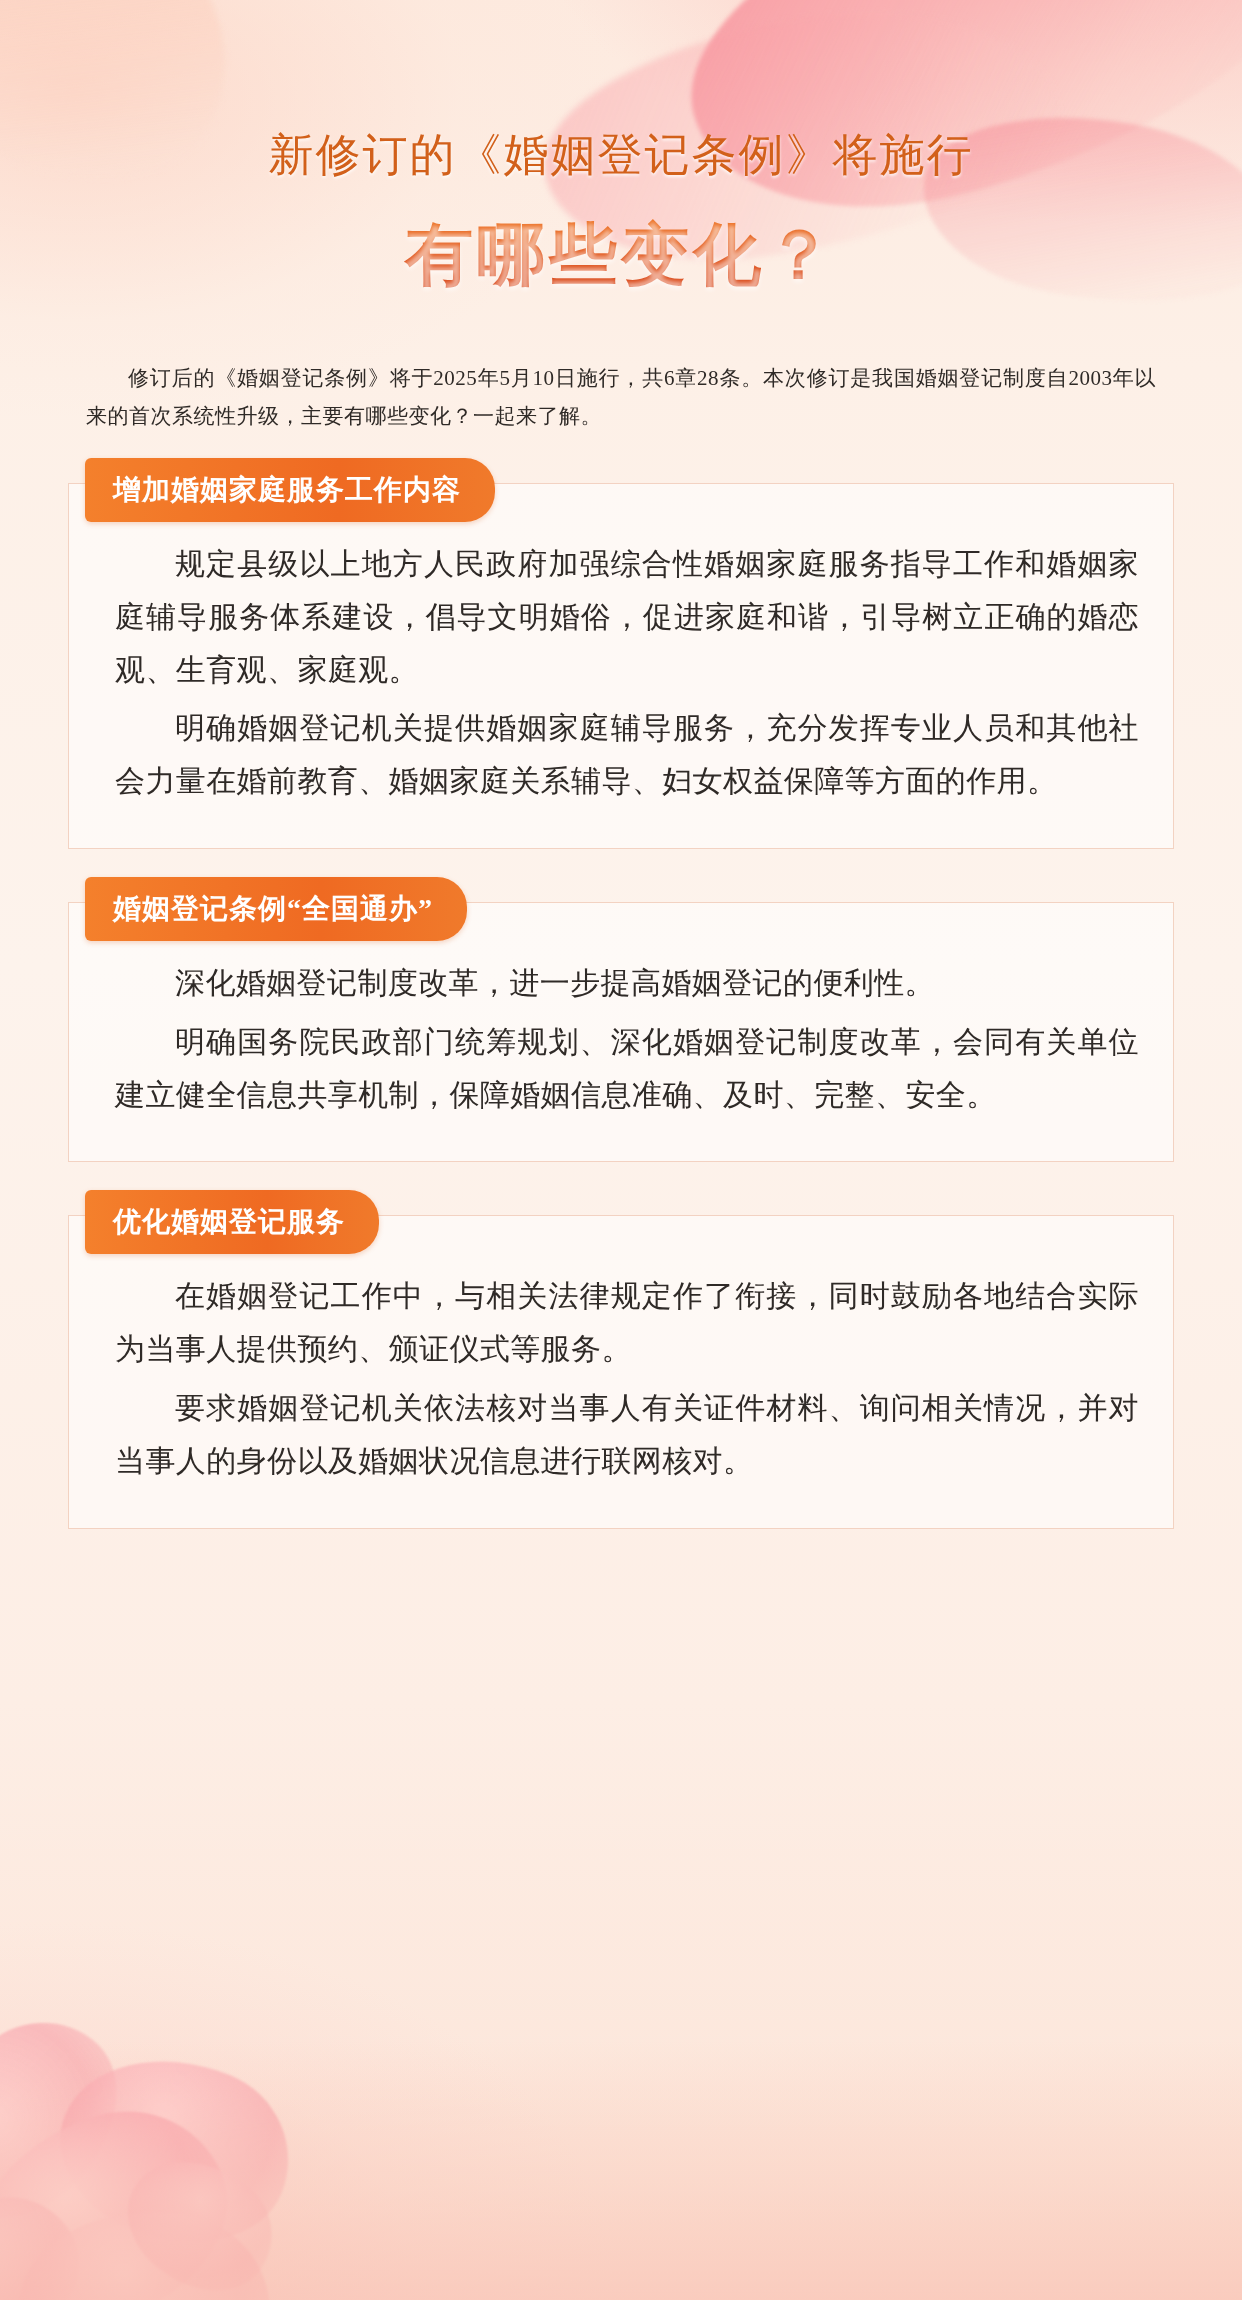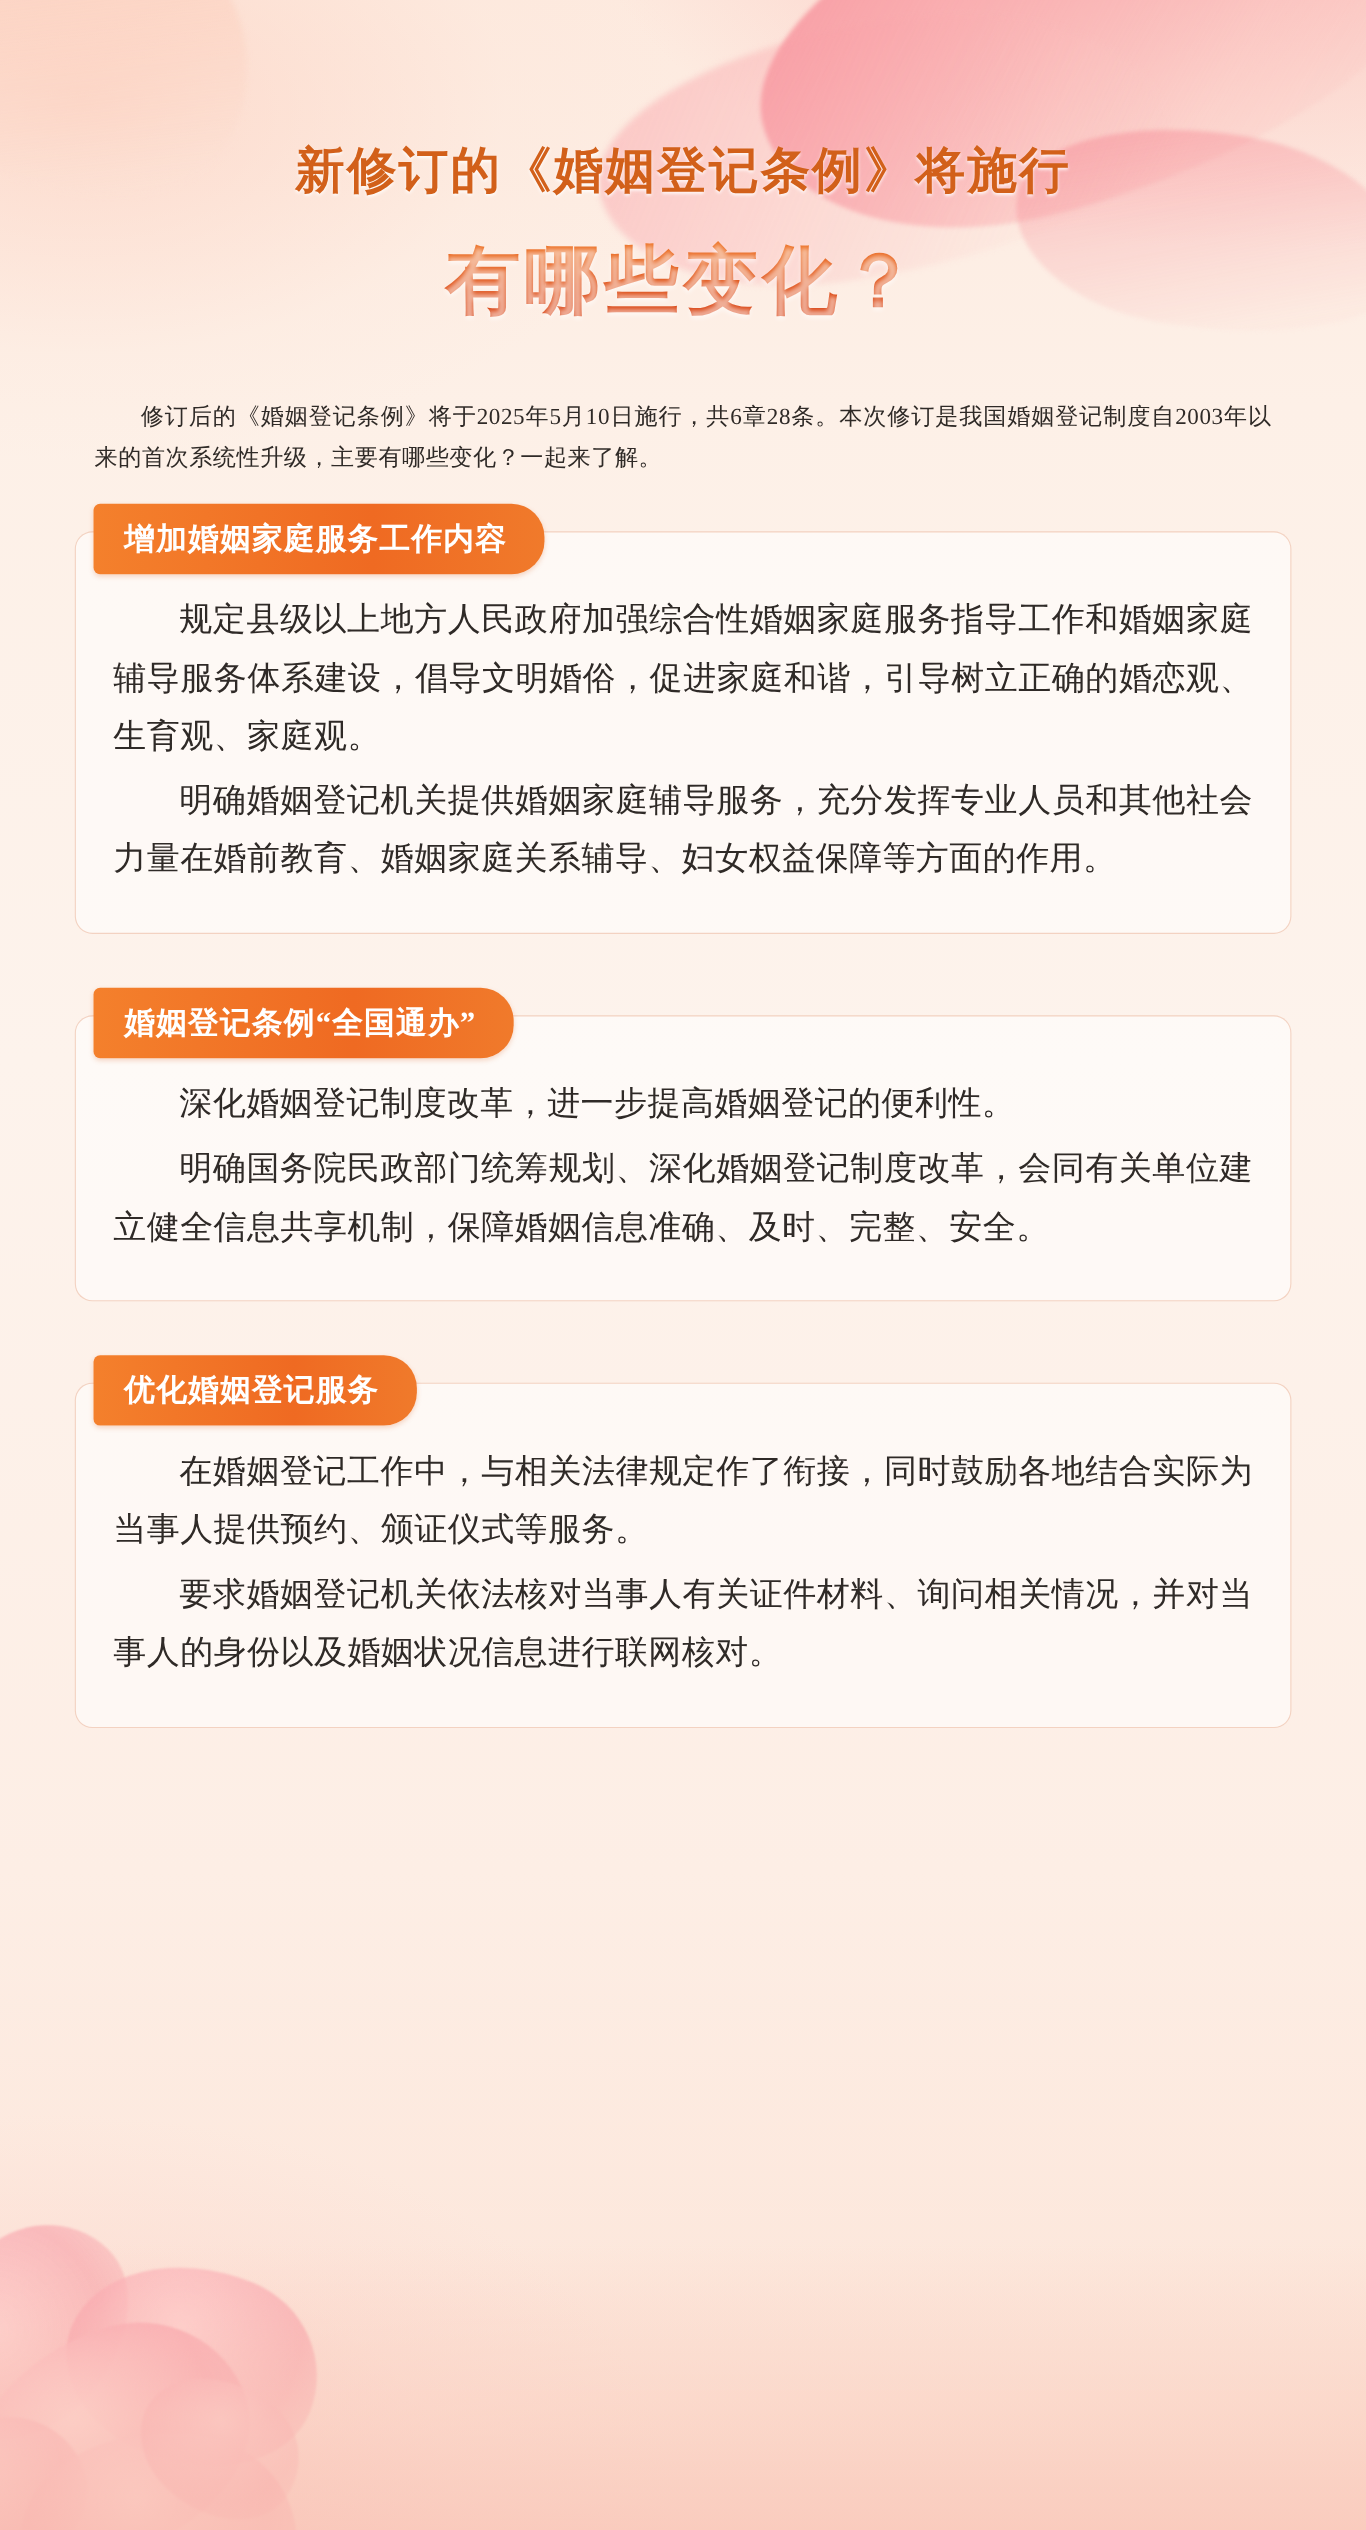--- a/index.html
+++ b/index.html
@@ -95,21 +95,21 @@
     z-index: 3;
     padding: 0 68px;
   }
 
   .title-block {
     padding-top: 128px;
     text-align: center;
   }
   .title-line1 {
     font-size: 45px;
-    font-weight: bold;
+    font-weight: normal;
     letter-spacing: 2px;
     color: #d2601a;
     text-shadow: 0 2px 3px rgba(255,255,255,0.85);
     line-height: 1.2;
     text-align: center;
   }
   .title-line2 {
     margin-top: 34px;
     font-size: 68px;
     font-weight: bold;
@@ -135,23 +135,23 @@
 
   .cards {
     margin-top: 48px;
     padding-bottom: 120px;
   }
 
   .card {
     position: relative;
     background: rgba(255,255,255,0.56);
     border: 1px solid rgba(233,178,152,0.55);
-    border-radius: 16px;
-    margin-bottom: 74px;
-    padding: 54px 34px 40px 34px;
+    border-radius: 0;
+    margin-bottom: 53px;
+    padding: 54px 34px 40px 46px;
   }
   .card-tag {
     position: absolute;
     top: -26px;
     left: 16px;
     display: inline-block;
     padding: 13px 34px 13px 28px;
     font-size: 28px;
     font-weight: bold;
     color: #ffffff;

